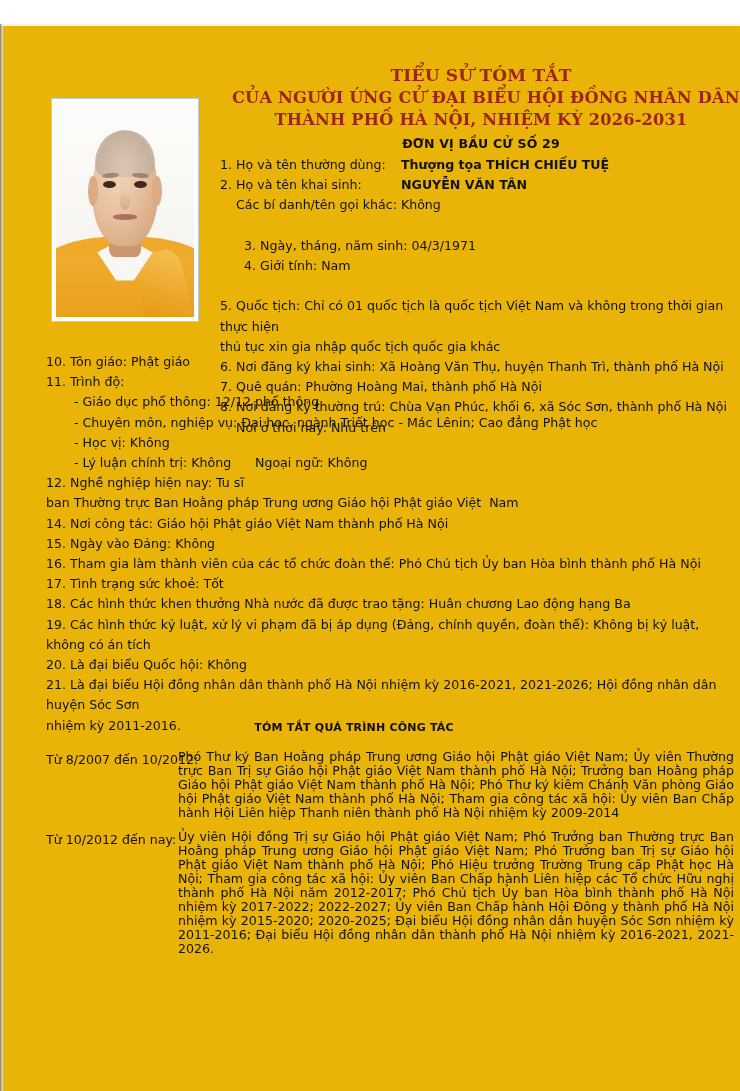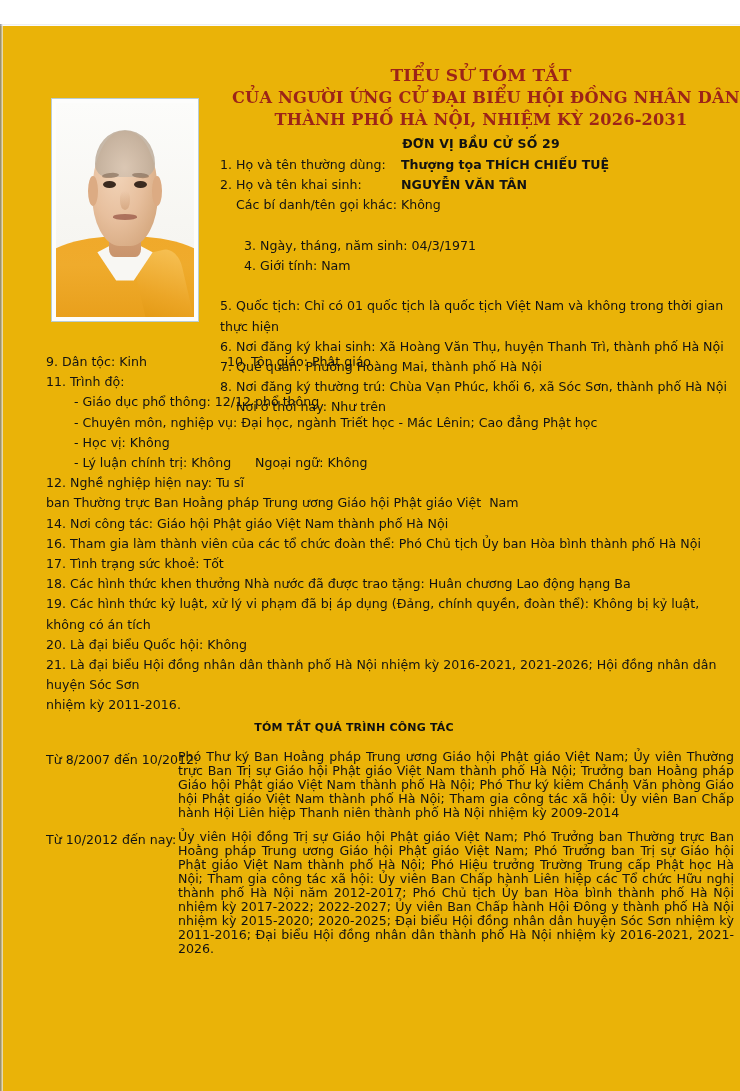--- a/index.html
+++ b/index.html
@@ -328,42 +328,43 @@
     <div class="ln row2">
       <span class="c1">2. Họ và tên khai sinh:</span>
       <span class="c2 bold">NGUYỄN VĂN TÂN</span>
     </div>
     <div class="ln indent1">Các bí danh/tên gọi khác: Không</div>
     <div class="ln row2b">
       <span class="c1">3. Ngày, tháng, năm sinh: 04/3/1971</span>
       <span class="c2">4. Giới tính: Nam</span>
     </div>
     <div class="ln">5. Quốc tịch: Chỉ có 01 quốc tịch là quốc tịch Việt Nam và không trong thời gian thực hiện</div>
+    <div class="ln">thủ tục xin gia nhập quốc tịch quốc gia khác</div>
     <div class="ln">6. Nơi đăng ký khai sinh: Xã Hoàng Văn Thụ, huyện Thanh Trì, thành phố Hà Nội</div>
     <div class="ln">7. Quê quán: Phường Hoàng Mai, thành phố Hà Nội</div>
     <div class="ln">8. Nơi đăng ký thường trú: Chùa Vạn Phúc, khối 6, xã Sóc Sơn, thành phố Hà Nội</div>
     <div class="ln indent1">Nơi ở thời nay: Như trên</div>
   </div>
 
   <div class="info-left">
     <div class="ln row2">
-      <span class="c1">9. Dân tộc: Kinh</span>
       <span class="c2">10. Tôn giáo: Phật giáo</span>
     </div>
     <div class="ln">11. Trình độ:</div>
     <div class="ln indent2">- Giáo dục phổ thông: 12/12 phổ thông</div>
     <div class="ln indent2">- Chuyên môn, nghiệp vụ: Đại học, ngành Triết học - Mác Lênin; Cao đẳng Phật học</div>
     <div class="ln indent2">- Học vị: Không</div>
     <div class="ln indent2 row2">
       <span class="c1">- Lý luận chính trị: Không</span>
       <span class="c2">Ngoại ngữ: Không</span>
     </div>
     <div class="ln">12. Nghề nghiệp hiện nay: Tu sĩ</div>
     <div class="ln">ban Thường trực Ban Hoằng pháp Trung ương Giáo hội Phật giáo Việt  Nam</div>
     <div class="ln">14. Nơi công tác: Giáo hội Phật giáo Việt Nam thành phố Hà Nội</div>
+    <div class="ln">15. Ngày vào Đảng: Không</div>
     <div class="ln">16. Tham gia làm thành viên của các tổ chức đoàn thể: Phó Chủ tịch Ủy ban Hòa bình thành phố Hà Nội</div>
     <div class="ln">17. Tình trạng sức khoẻ: Tốt</div>
     <div class="ln">18. Các hình thức khen thưởng Nhà nước đã được trao tặng: Huân chương Lao động hạng Ba</div>
     <div class="ln">19. Các hình thức kỷ luật, xử lý vi phạm đã bị áp dụng (Đảng, chính quyền, đoàn thể): Không bị kỷ luật, không có án tích</div>
     <div class="ln">20. Là đại biểu Quốc hội: Không</div>
     <div class="ln">21. Là đại biểu Hội đồng nhân dân thành phố Hà Nội nhiệm kỳ 2016-2021, 2021-2026; Hội đồng nhân dân huyện Sóc Sơn</div>
     <div class="ln">nhiệm kỳ 2011-2016.</div>
   </div>
 
   <div class="section-title">TÓM TẮT QUÁ TRÌNH CÔNG TÁC</div>

